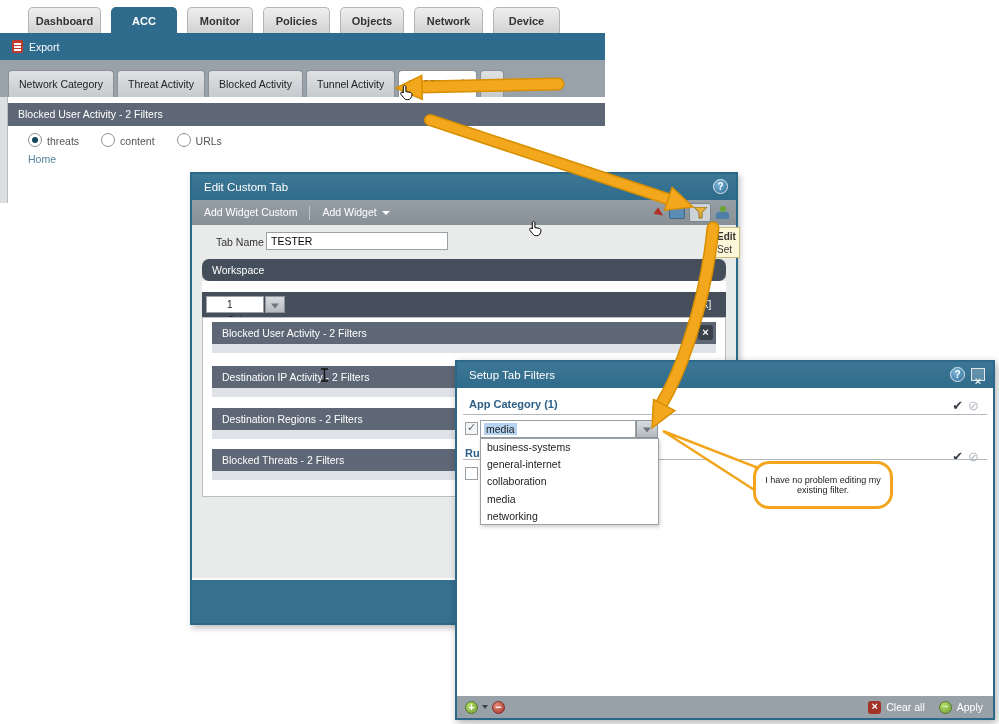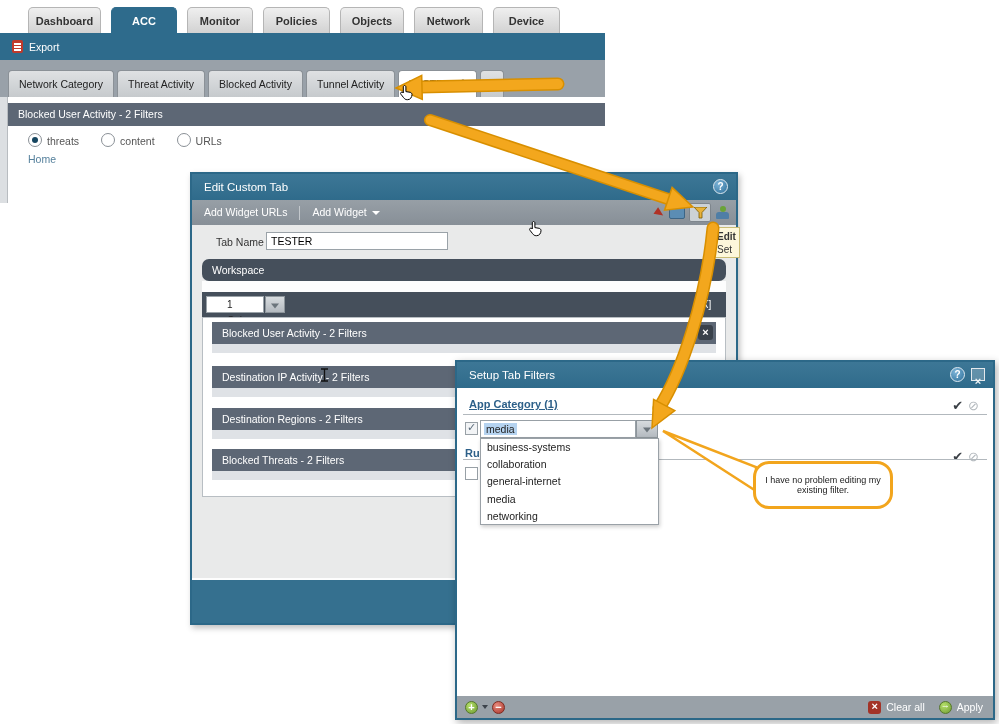--- a/index.html
+++ b/index.html
@@ -196,21 +196,21 @@
   </div>
   <div class="abs homelink">Home</div>
   <div class="abs leftsliver"></div>
 
   <div class="abs editdlg">
     <div class="dlghead">
       <span>Edit Custom Tab</span>
       <span class="helpicon" style="right:8px;"></span>
     </div>
     <div class="edittoolbar">
-      <span class="tbbtn">Add Widget URLs</span>
+      <span class="tbbtn">Add Widget Custom</span>
       <span class="tbsep"></span>
       <span class="tbbtn"><span>Add Widget</span><span class="caret"></span></span>
     </div>
     <div class="tbicons">
       <span class="redpin"></span>
       <span class="bluemini"></span>
       <span class="filtericonbox">
         <svg width="13" height="12" viewBox="0 0 13 12">
           <polygon points="0,0 13,0 8,5.5 8,11 5,11 5,5.5" fill="#e8b23a" stroke="#7a5c00" stroke-width="0.8"></polygon>
         </svg>
@@ -252,43 +252,43 @@
     <span>Set</span>
   </div>
 
   <div class="abs setupdlg">
     <div class="dlghead">
       <span>Setup Tab Filters</span>
       <span class="helpicon" style="right:28px;"></span>
       <span class="closeicon" style="right:8px;"></span>
     </div>
 
-    <div class="sectiontitle" style="left:12px;top:36px;text-decoration:underline;">App Category (1)</div>
+    <div class="sectiontitle" style="left:12px;top:36px;">App Category (1)</div>
     <div class="secicons" style="right:14px;top:34px;">
       <span class="g-heavycheck"></span>
       <span class="g-slash"></span>
     </div>
     <div class="hr" style="left:6px;top:52px;width:524px;"></div>
 
     <span class="cb checked" style="left:8px;top:60px;"></span>
     <div class="combo" style="left:23px;top:58px;width:156px;height:18px;"><span class="hl">media</span></div>
     <div class="dropbtn" style="left:179px;top:58px;width:22px;height:18px;"></div>
 
     <div class="sectiontitle" style="left:8px;top:85px;">Ru</div>
     <div class="secicons" style="right:14px;top:85px;">
       <span class="g-heavycheck"></span>
       <span class="g-slash"></span>
     </div>
     <div class="hr" style="left:6px;top:97px;width:524px;"></div>
     <span class="cb" style="left:8px;top:105px;"></span>
 
     <div class="ddlist" style="left:23px;top:76px;width:179px;height:87px;">
       <div class="dditem">business-systems</div>
+      <div class="dditem">general-internet</div>
       <div class="dditem">collaboration</div>
-      <div class="dditem">general-internet</div>
       <div class="dditem">media</div>
       <div class="dditem">networking</div>
     </div>
 
     <div class="setupfooter">
       <span class="circbtn plusbtn" style="margin-left:8px;"></span>
       <span class="tinycaret"></span>
       <span class="circbtn minusbtn"></span>
       <span style="flex:1"></span>
       <span class="clearicon"></span>

